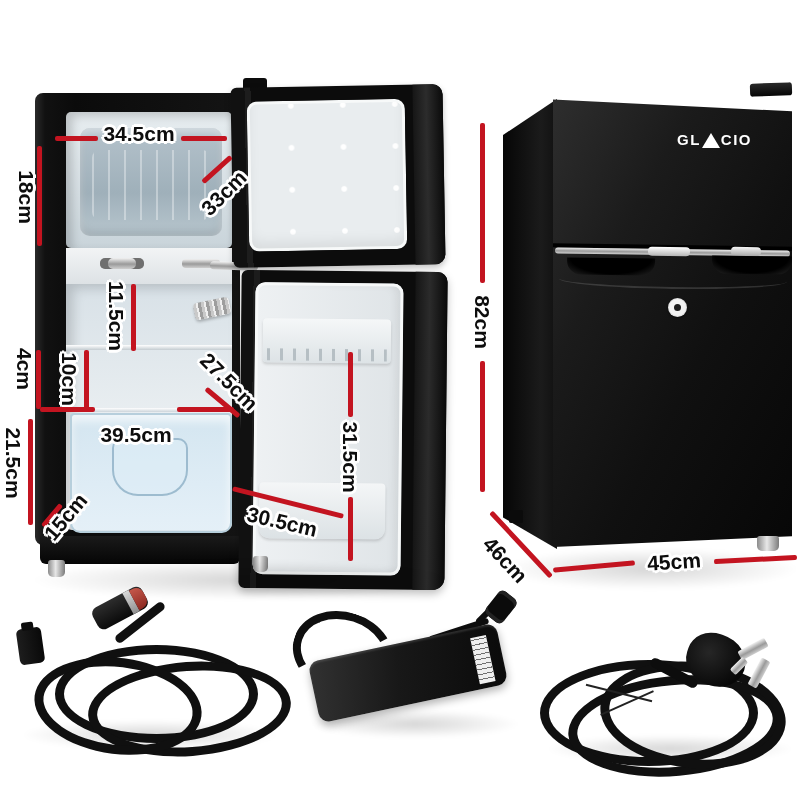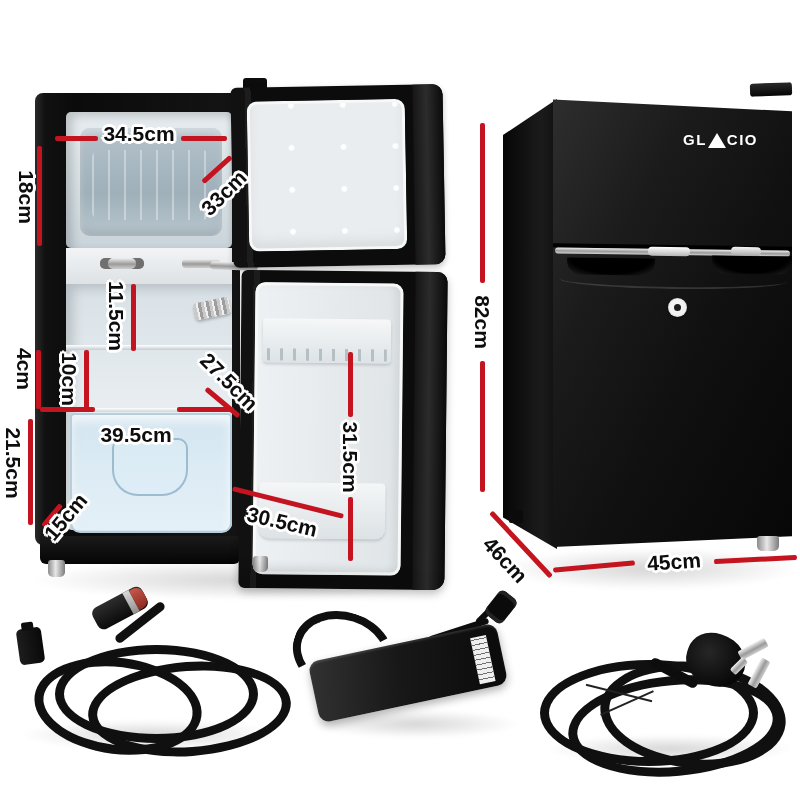--- a/index.html
+++ b/index.html
@@ -103,21 +103,21 @@
     <div class="dim" style="left:350px;top:457px;transform:translate(-50%,-50%) rotate(90deg);">31.5cm</div>
 
     <div class="red" style="left:231px;top:500px;width:114px;height:5px;transform:rotate(14deg);"></div>
     <div class="dim" style="left:282px;top:522px;transform:translate(-50%,-50%) rotate(13deg);">30.5cm</div>
   </div>
 
   <div>
     <div class="abs" style="left:503px;top:99px;width:54px;height:450px;background:linear-gradient(90deg,#060606,#1b1b1b 70%,#111);clip-path:polygon(100% 0,100% 100%,0 93%,0 8%);"></div>
     <div class="abs" style="left:553px;top:95px;width:239px;height:452px;background:linear-gradient(118deg,#2e2e2e 0%,#1b1b1b 30%,#101010 60%,#070707 100%);clip-path:polygon(0 1%,100% 3.6%,100% 97.6%,0 100%);border-radius:3px;">
 
-      <div style="position:absolute;left:130px;top:36px;display:flex;align-items:flex-end;color:#fff;font-weight:bold;font-size:15px;letter-spacing:1.5px;">
+      <div style="position:absolute;left:124px;top:36px;display:flex;align-items:flex-end;color:#fff;font-weight:bold;font-size:15px;letter-spacing:1.5px;">
         <span>GL</span>
         <span style="display:inline-block;width:0;height:0;border-left:9px solid transparent;border-right:9px solid transparent;border-bottom:15px solid #fff;margin:0 1px 0 1px;"></span>
         <span>CIO</span>
       </div>
 
       <div style="position:absolute;left:0;top:150px;width:100%;height:4px;background:#000;transform:rotate(.8deg);"></div>
       <div class="silver" style="position:absolute;left:2px;top:154px;width:235px;height:6px;border-radius:3px;transform:rotate(.8deg);"></div>
       <div style="position:absolute;left:95px;top:152px;width:42px;height:9px;background:linear-gradient(180deg,#fff,#b5b5b5);border-radius:4px;transform:rotate(.8deg);"></div>
       <div style="position:absolute;left:178px;top:152px;width:30px;height:9px;background:linear-gradient(180deg,#f4f4f4,#a8a8a8);border-radius:4px;transform:rotate(.8deg);"></div>
       <div style="position:absolute;left:14px;top:163px;width:88px;height:17px;background:radial-gradient(ellipse at 50% 0%,#000 65%,#262626);border-radius:0 0 14px 14px;transform:rotate(.8deg);"></div>

